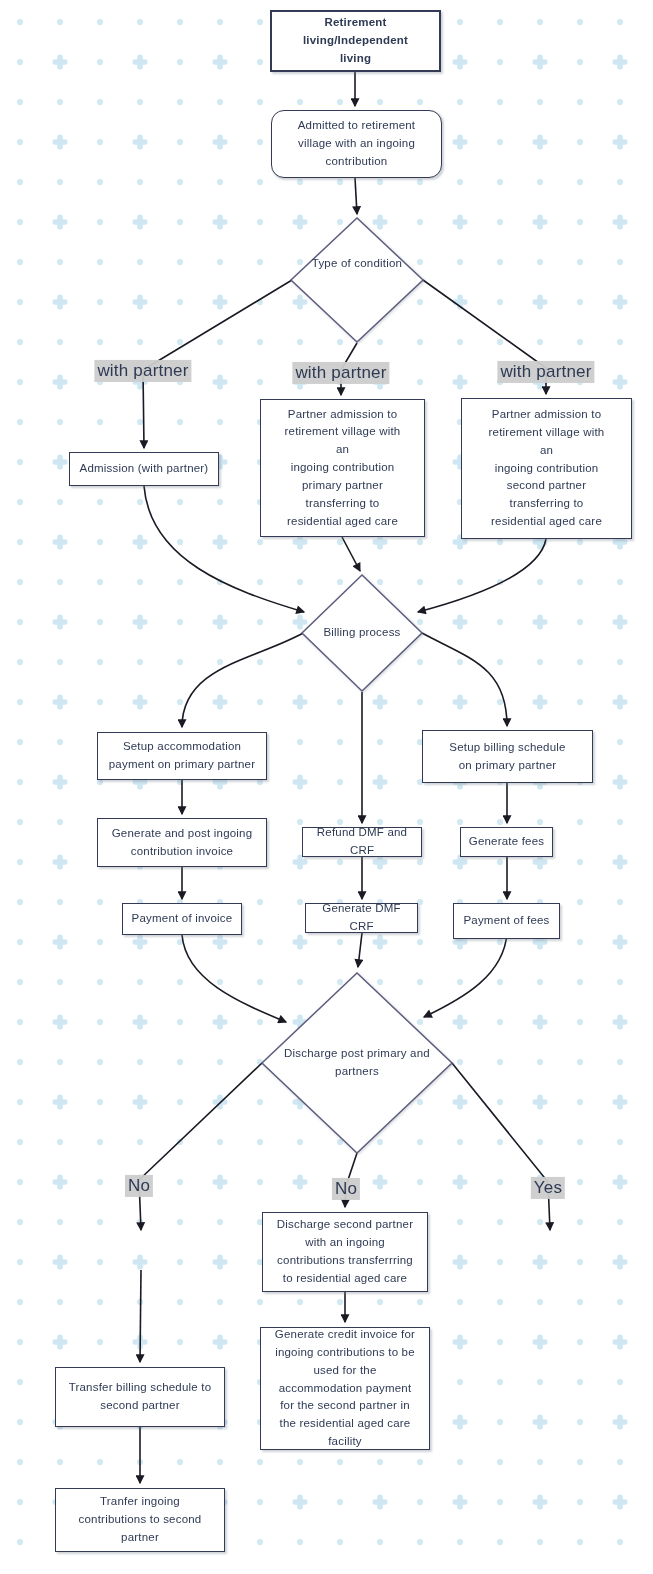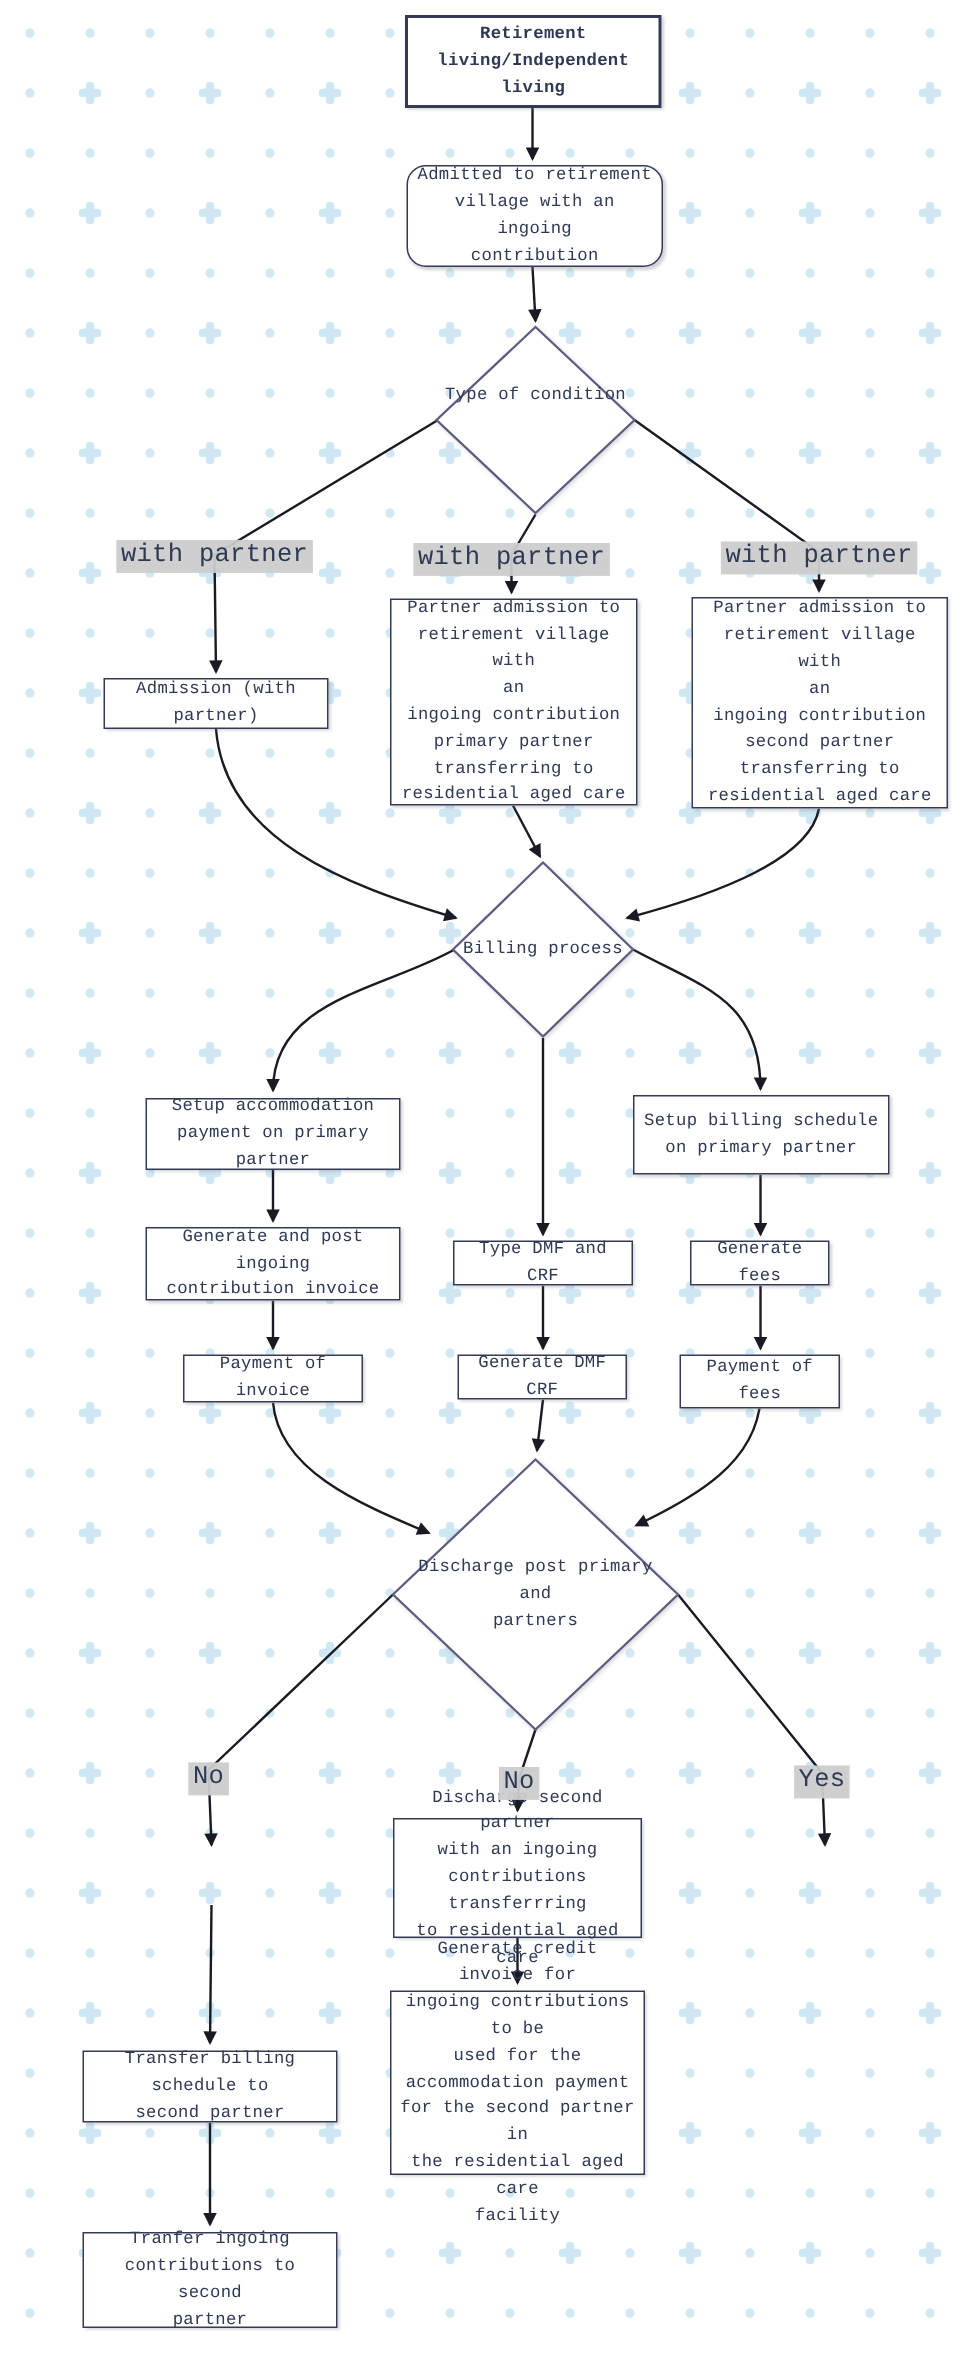--- a/index.html
+++ b/index.html
@@ -1,20 +1,20 @@
 <!DOCTYPE html>
 <html><head>
 <meta charset="utf-8">
 <style>
   html,body{margin:0;padding:0;background:#ffffff;}
   .stage{
     position:relative;
     width:653px;height:1574px;
     overflow:hidden;
-    font-family:Liberation Mono, monospace;
+    font-family:Liberation Sans, sans-serif;
     background:#ffffff;
   }
   svg.layer{position:absolute;left:0;top:0;}
   .node{
     position:absolute;
     box-sizing:border-box;
     background:#ffffff;
     border:1.5px solid #343a56;
     color:#2e3a54;
     font-size:11.5px;
@@ -133,21 +133,21 @@
 residential aged care</div>
 
   <div class="node" style="left:97px;top:732px;width:170px;height:48px;">Setup accommodation
 payment on primary partner</div>
 
   <div class="node" style="left:97px;top:818px;width:170px;height:49px;">Generate and post ingoing
 contribution invoice</div>
 
   <div class="node" style="left:122px;top:903px;width:120px;height:32px;">Payment of invoice</div>
 
-  <div class="node" style="left:302px;top:827px;width:120px;height:30px;">Type DMF and CRF</div>
+  <div class="node" style="left:302px;top:827px;width:120px;height:30px;">Refund DMF and CRF</div>
 
   <div class="node" style="left:305px;top:903px;width:113px;height:30px;">Generate DMF CRF</div>
 
   <div class="node" style="left:422px;top:730px;width:171px;height:53px;">Setup billing schedule
 on primary partner</div>
 
   <div class="node" style="left:460px;top:827px;width:93px;height:30px;">Generate fees</div>
 
   <div class="node" style="left:453px;top:903px;width:107px;height:36px;">Payment of fees</div>
 
@@ -159,21 +159,21 @@
 
 
   <div class="node" style="left:260px;top:1327px;width:170px;height:123px;">Generate credit invoice for
 ingoing contributions to be
 used for the
 accommodation payment
 for the second partner in
 the residential aged care
 facility</div>
 
-  <div class="node" style="left:55px;top:1367px;width:170px;height:48px;">Transfer billing schedule to
+  <div class="node" style="left:55px;top:1367px;width:170px;height:60px;">Transfer billing schedule to
 second partner</div>
 
   <div class="node" style="left:55px;top:1488px;width:170px;height:64px;">Tranfer ingoing
 contributions to second
 partner</div>
 
   <div class="dtext" style="left:287px;top:244px;width:140px;height:40px;">Type of condition</div>
 
   <div class="dtext" style="left:302px;top:620px;width:120px;height:26px;">Billing process</div>
 

